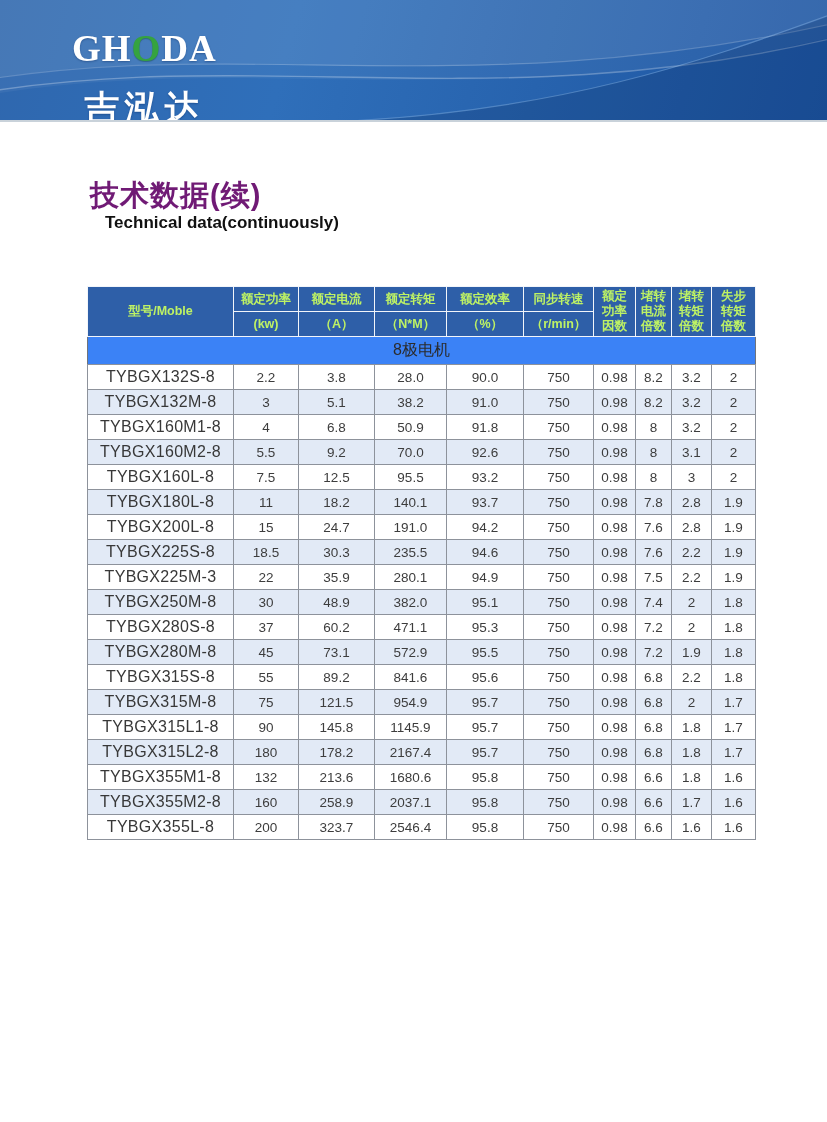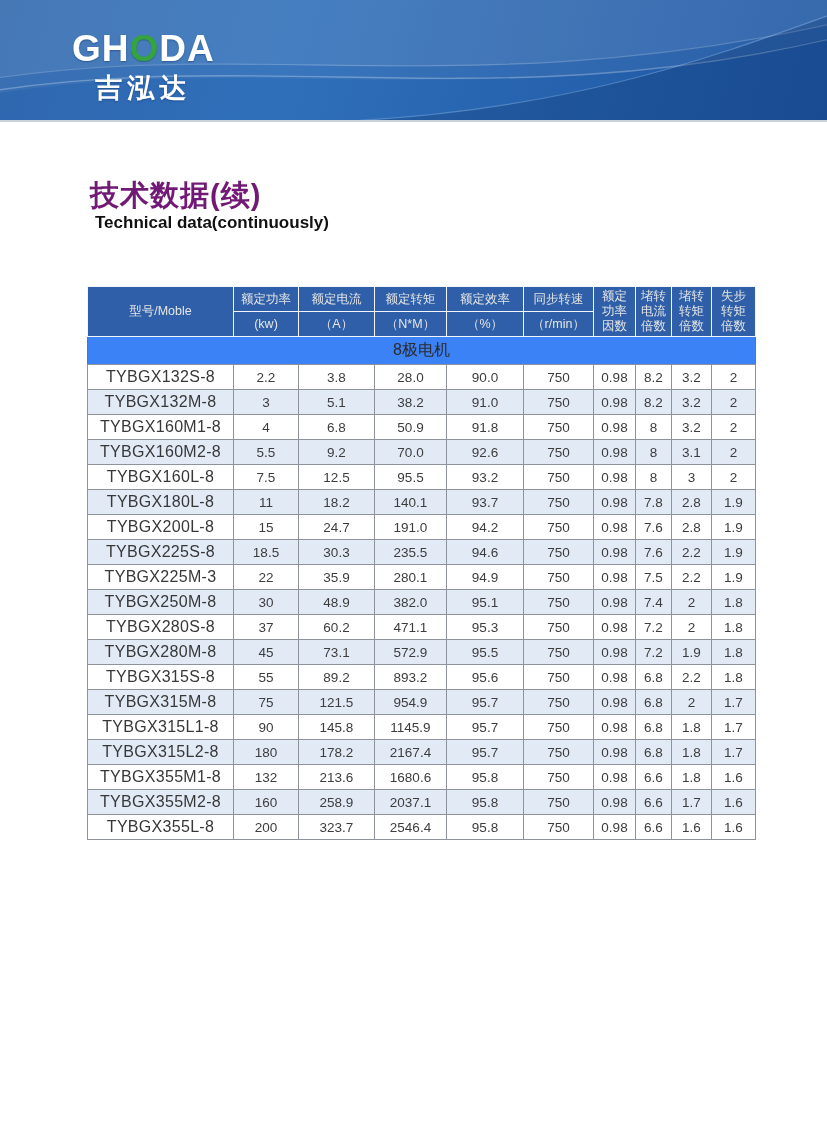--- a/index.html
+++ b/index.html
@@ -14,46 +14,46 @@
   .banner {
     position:absolute; top:0; left:0; width:827px; height:122px;
     background:linear-gradient(105deg,#2f67ae 0%,#2f6fba 35%,#2763ae 65%,#1d55a2 100%);
     border-bottom:2px solid #c9d2da; overflow:hidden;
   }
   .banner svg { position:absolute; top:0; left:0; }
   .logo { position:absolute; top:30px; left:72px; text-align:center; }
   .logo-en {
     font-size:37px; font-weight:bold; color:#ffffff; letter-spacing:1px;
     line-height:1.0; text-shadow:0 1px 2px rgba(0,30,80,.35);
-    font-family:Liberation Sans, sans-serif;
+    font-family:Liberation Serif, serif;
   }
   .logo-o { color:#35a33f; text-shadow:0 1px 1px rgba(0,40,0,.3); }
   .logo-cn {
-    font-size:27px; font-weight:bold; color:#ffffff; letter-spacing:5px;
-    margin-top:3px; text-shadow:0 1px 2px rgba(0,30,80,.35);
+    font-size:35px; font-weight:bold; color:#ffffff; letter-spacing:5px;
+    margin-top:18px; text-shadow:0 1px 2px rgba(0,30,80,.35);
   }
 
   
   .page-title {
     position:absolute; top:176px; left:90px;
     font-size:29px; font-weight:bold; color:#701a75; letter-spacing:1px;
   }
   .page-subtitle {
-    position:absolute; top:213px; left:95px;
+    position:absolute; top:213px; left:105px;
     font-size:17px; font-weight:bold; color:#111111;
   }
 
   
   .spec-table-wrap { position:absolute; top:286px; left:87px; width:668px; }
   table.spec {
     width:668px; border-collapse:collapse; table-layout:fixed;
     border:1px solid #6f747c;
   }
   table.spec thead th {
-    background:#2e5fa8; color:#e5e5e5; font-weight:normal;
+    background:#2e5fa8; color:#bef264; font-weight:bold;
     border:1px solid #f2f5fa; font-size:12.5px; line-height:1.2;
     padding:0; text-align:center; vertical-align:middle;
   }
   table.spec thead tr.hrow1 th { height:25px; }
   table.spec thead tr.hrow2 th { height:25px; }
   th.multiline { white-space:pre-line; font-size:12px; line-height:1.18; }
   tr.group-row td {
     background:#3b82f6; color:#2b2b2b; font-size:16px; height:28px;
     text-align:center; border:1px solid #8d929b; border-left:1px solid #6f747c; border-right:1px solid #6f747c;
   }
@@ -276,21 +276,21 @@
             <td class="data">750</td>
             <td class="data">0.98</td>
             <td class="data">7.2</td>
             <td class="data">1.9</td>
             <td class="data">1.8</td>
           </tr>
           <tr>
             <td class="data model">TYBGX315S-8</td>
             <td class="data">55</td>
             <td class="data">89.2</td>
-            <td class="data">893.2</td>
+            <td class="data">841.6</td>
             <td class="data">95.6</td>
             <td class="data">750</td>
             <td class="data">0.98</td>
             <td class="data">6.8</td>
             <td class="data">2.2</td>
             <td class="data">1.8</td>
           </tr>
           <tr class="alt">
             <td class="data model">TYBGX315M-8</td>
             <td class="data">75</td>

